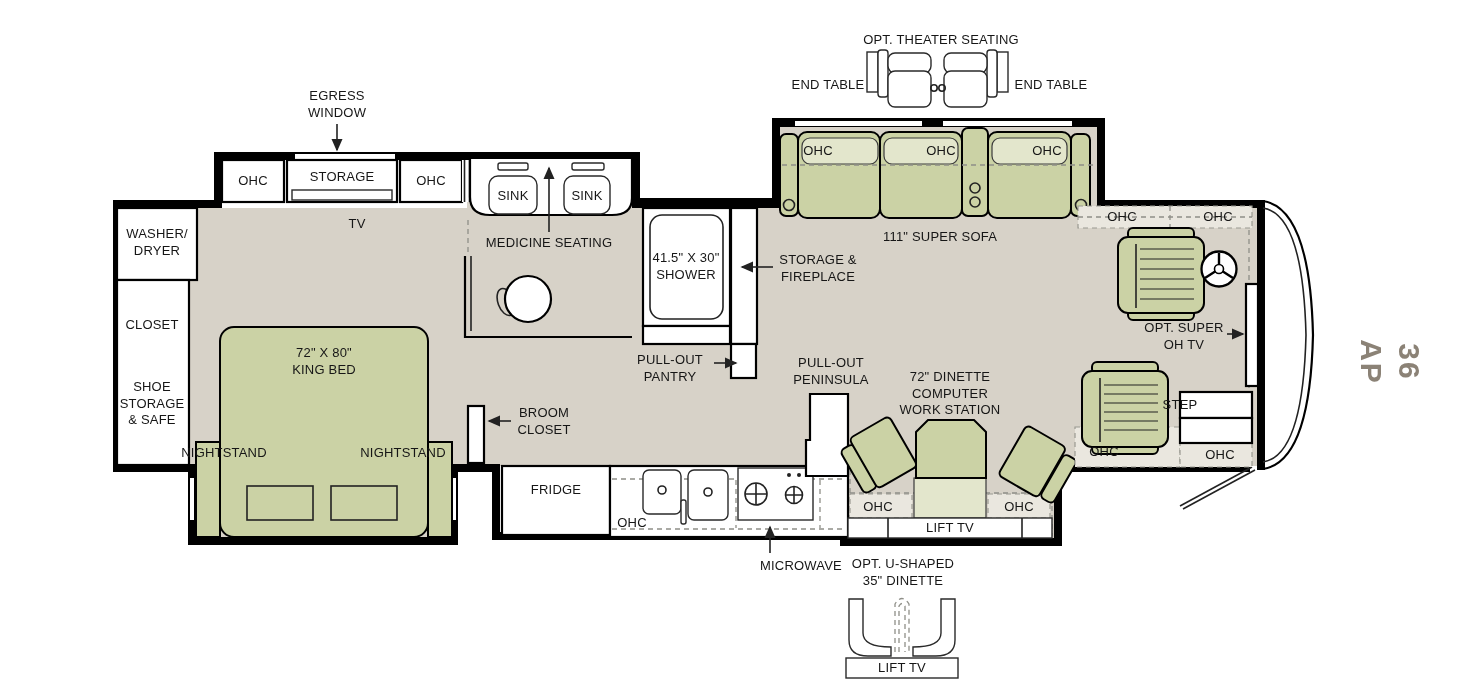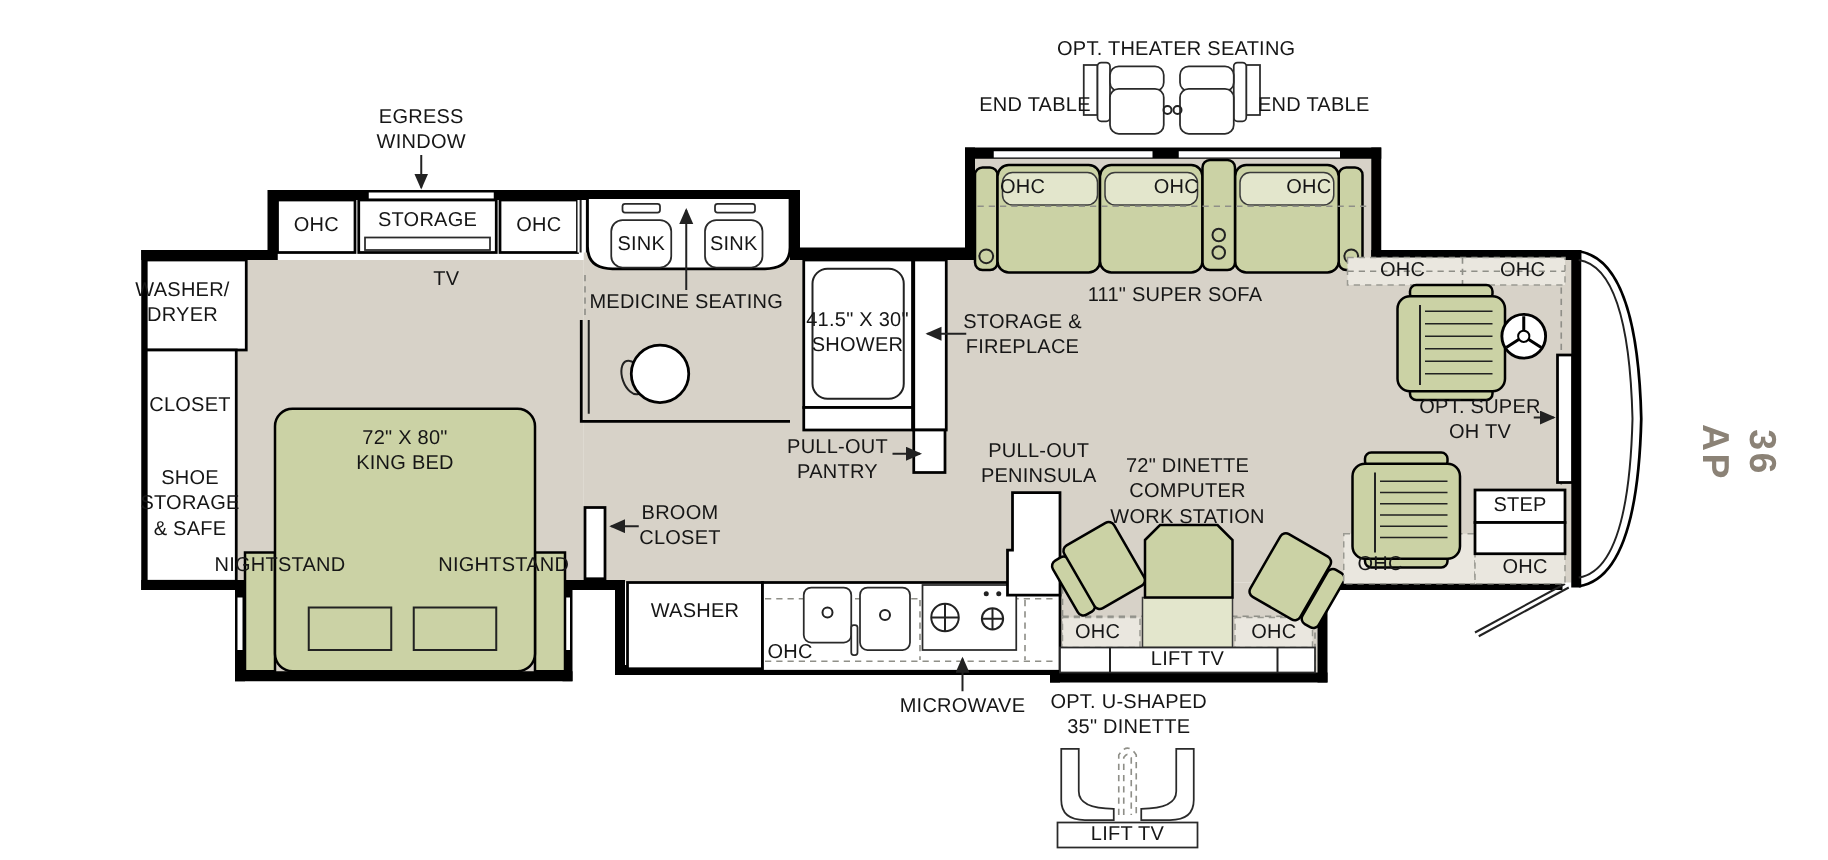--- a/index.html
+++ b/index.html
@@ -1,19 +1,19 @@
 <!DOCTYPE html>
 <html style="--floor: #d7d2c8; --green: #cbd2a5; --greenlight: #e3e6cc; --code: #8b8276;"><head>
 <meta charset="utf-8">
 <style>
   html,body{margin:0;padding:0;background:#fff;}
   #plan{position:relative;width:1462px;height:688px;background:#fff;overflow:hidden;
         font-family:"Liberation Sans",sans-serif;}
   #plan svg{position:absolute;left:0;top:0;}
-  .lbl{position:absolute;transform:translate(-50%,-50%);font-size:16px;line-height:1.28;
+  .lbl{position:absolute;transform:translate(-50%,-50%);font-size:13px;line-height:1.28;
        color:#161616;letter-spacing:.2px;white-space:pre-line;text-align:center;font-weight:400;}
   .code{font-size:30px;font-weight:700;color:var(--code,#8b8276);letter-spacing:2px;
         transform:translate(-50%,-50%) rotate(90deg);}
   
   .floor{fill:var(--floor,#d7d2c8);stroke:none;}
   .wall{fill:#000;}
   .win{fill:#fff;}
   .whitebox{fill:#fff;stroke:#000;stroke-width:2.2;}
   .thinbox{fill:#fff;stroke:#2a2a2a;stroke-width:1.4;}
   .green{fill:var(--green,#cbd2a5);stroke:#000;stroke-width:2;}
@@ -250,21 +250,21 @@
 
 <div class="lbl" style="left:941px;top:40px">OPT. THEATER SEATING</div>
 <div class="lbl" style="left:828px;top:85px">END TABLE</div>
 <div class="lbl" style="left:1051px;top:85px">END TABLE</div>
 <div class="lbl" style="left:337px;top:105px">EGRESS
 WINDOW</div>
 <div class="lbl" style="left:253px;top:181px">OHC</div>
 <div class="lbl" style="left:342px;top:177px">STORAGE</div>
 <div class="lbl" style="left:431px;top:181px">OHC</div>
 <div class="lbl" style="left:357px;top:224px">TV</div>
-<div class="lbl" style="left:146px;top:243px">WASHER/
+<div class="lbl" style="left:157px;top:243px">WASHER/
 DRYER</div>
 <div class="lbl" style="left:152px;top:325px">CLOSET</div>
 <div class="lbl" style="left:152px;top:404px">SHOE
 STORAGE
 &amp; SAFE</div>
 <div class="lbl" style="left:324px;top:362px">72" X 80"
 KING BED</div>
 <div class="lbl" style="left:224px;top:453px">NIGHTSTAND</div>
 <div class="lbl" style="left:403px;top:453px">NIGHTSTAND</div>
 <div class="lbl" style="left:513px;top:196px">SINK</div>
@@ -275,36 +275,36 @@
 <div class="lbl" style="left:818px;top:269px">STORAGE &amp;
 FIREPLACE</div>
 <div class="lbl" style="left:670px;top:369px">PULL-OUT
 PANTRY</div>
 <div class="lbl" style="left:544px;top:422px">BROOM
 CLOSET</div>
 <div class="lbl" style="left:818px;top:151px">OHC</div>
 <div class="lbl" style="left:941px;top:151px">OHC</div>
 <div class="lbl" style="left:1047px;top:151px">OHC</div>
 <div class="lbl" style="left:940px;top:237px">111" SUPER SOFA</div>
-<div class="lbl" style="left:556px;top:490px">WASHER</div>
+<div class="lbl" style="left:556px;top:490px">FRIDGE</div>
 <div class="lbl" style="left:632px;top:523px">OHC</div>
-<div class="lbl" style="left:770px;top:566px">MICROWAVE</div>
+<div class="lbl" style="left:801px;top:566px">MICROWAVE</div>
 <div class="lbl" style="left:831px;top:372px">PULL-OUT
 PENINSULA</div>
 <div class="lbl" style="left:950px;top:394px">72" DINETTE
 COMPUTER
 WORK STATION</div>
 <div class="lbl" style="left:878px;top:507px">OHC</div>
 <div class="lbl" style="left:1019px;top:507px">OHC</div>
 <div class="lbl" style="left:950px;top:528px">LIFT TV</div>
 <div class="lbl" style="left:1122px;top:217px">OHC</div>
 <div class="lbl" style="left:1218px;top:217px">OHC</div>
 <div class="lbl" style="left:1184px;top:337px">OPT. SUPER
 OH TV</div>
-<div class="lbl" style="left:1216px;top:405px">STEP</div>
+<div class="lbl" style="left:1180px;top:405px">STEP</div>
 <div class="lbl" style="left:1104px;top:452px">OHC</div>
 <div class="lbl" style="left:1220px;top:455px">OHC</div>
 <div class="lbl" style="left:903px;top:573px">OPT. U-SHAPED
 35" DINETTE</div>
 <div class="lbl" style="left:902px;top:668px">LIFT TV</div>
 <div class="lbl code" style="left:1390px;top:362px">36 AP</div>
 
 </div>
 
 </body></html>

